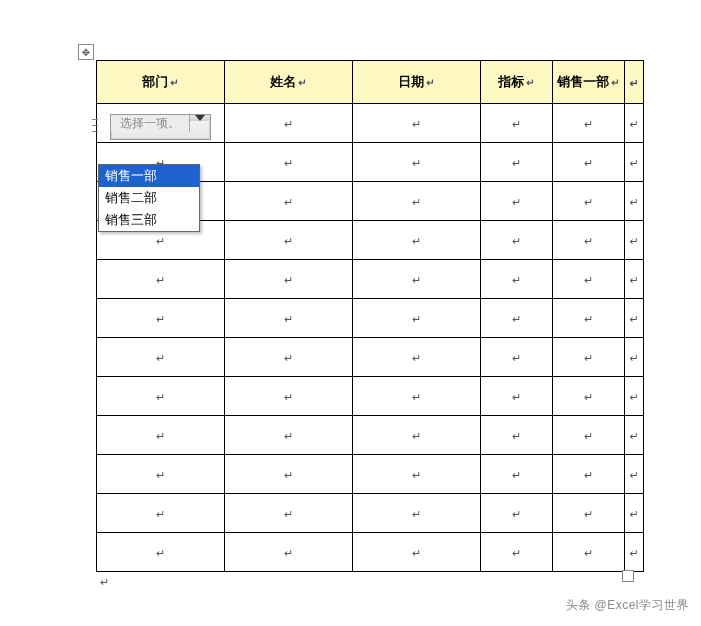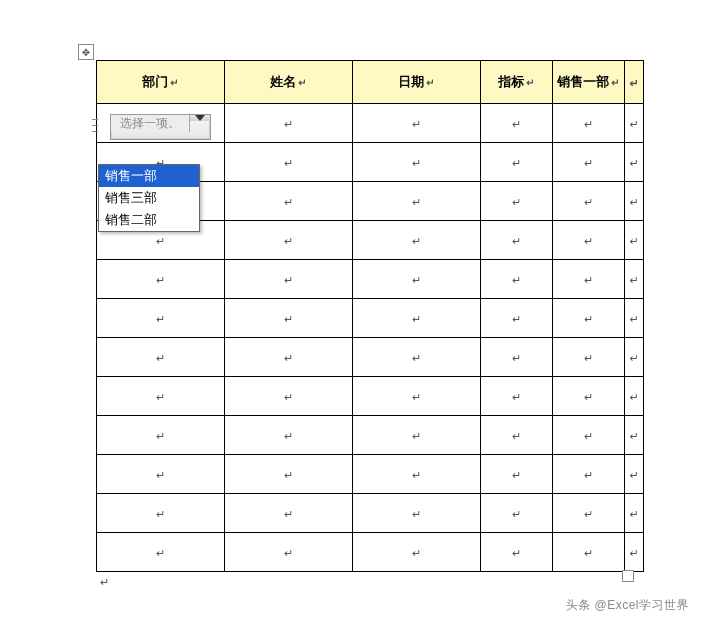--- a/index.html
+++ b/index.html
@@ -323,22 +323,22 @@
     <div class="dropdown-control">
       <div class="dropdown-text">选择一项。</div>
       <div class="dropdown-btn">
         <svg width="10" height="6" viewBox="0 0 10 6">
             <path d="M0 0 L10 0 L5 6 Z" fill="#333"></path>
           </svg>
       </div>
     </div>
     <div class="dropdown-list" id="dd-list">
         <div class="opt selected">销售一部</div>
+        <div class="opt">销售二部</div>
         <div class="opt">销售三部</div>
-        <div class="opt">销售二部</div>
       </div>
   </div>
 
   <div class="resize-handle"></div>
 
   <div class="after-para">↵</div>
 
   <div class="watermark">头条 @Excel学习世界</div>
 
 </div>

